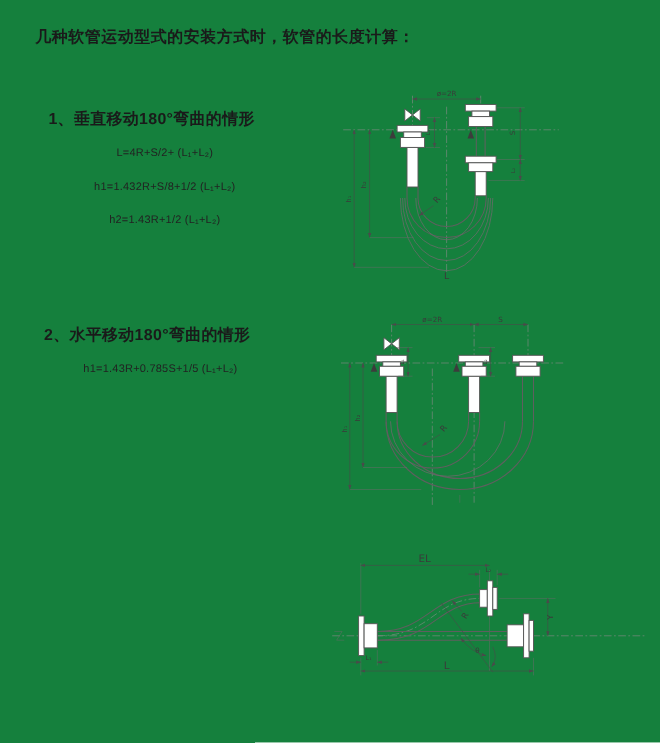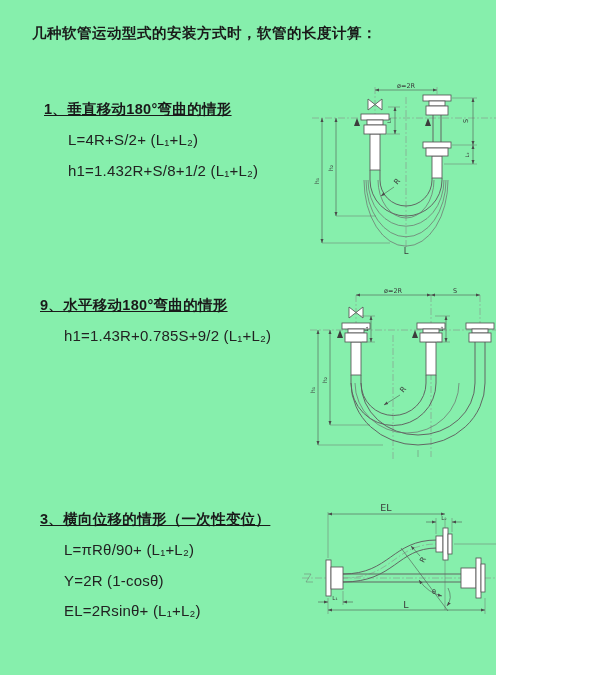--- a/index.html
+++ b/index.html
@@ -1,21 +1,21 @@
 <!DOCTYPE html>
 <html><head>
 <meta charset="utf-8">
 <style>
   html,body{margin:0;padding:0;background:#fff;}
-  #page{position:relative;width:496px;height:675px;background:#86efac;overflow:hidden;
+  #page{position:relative;width:600px;height:675px;background:#15803d;overflow:hidden;
         font-family:"Liberation Sans","DejaVu Sans",sans-serif;color:#1a1a1a;}
   .title{position:absolute;left:32px;top:24px;font-size:14.5px;font-weight:bold;letter-spacing:0.5px;}
   .sec{position:absolute;}
-  .sec .heading{font-size:14.5px;font-weight:bold;line-height:20px;margin-bottom:6px;letter-spacing:0.3px;text-decoration:underline;}
-  .sec .formula{margin-left:24px;font-size:15px;line-height:30.5px;color:#222;letter-spacing:0.2px;}
+  .sec .heading{font-size:14.5px;font-weight:bold;line-height:20px;margin-bottom:6px;letter-spacing:0.3px;}
+  .sec .formula{margin-left:24px;font-size:10px;line-height:30.5px;color:#222;letter-spacing:0.2px;text-align:center;}
   #sec1{left:44px;top:99px;}
   #sec2{left:40px;top:295px;}
   #sec3{left:40px;top:509px;}
   svg.diag{position:absolute;}
   #d1{left:310px;top:75px;}
   #d2{left:308px;top:283px;}
   #d3{left:298px;top:498px;}
   svg text{font-family:"DejaVu Sans","Liberation Sans",sans-serif;fill:#3a3a3a;}
   .cl{stroke:#8a8a8a;stroke-width:0.55;stroke-dasharray:7 2.2 1.6 2.2;fill:none;}
   .hose{stroke:#5f5f5f;stroke-width:0.95;fill:none;}
@@ -29,33 +29,28 @@
 <body>
 
 <div id="page">
 
   <div class="title">几种软管运动型式的安装方式时，软管的长度计算：</div>
 
   <div class="sec" id="sec1">
     <div class="heading">1、垂直移动180°弯曲的情形</div>
     <div class="formula">L=4R+S/2+ (L₁+L₂)</div>
     <div class="formula">h1=1.432R+S/8+1/2 (L₁+L₂)</div>
+    <div class="formula">h2=1.43R+1/2 (L₁+L₂)</div>
   </div>
 
   <div class="sec" id="sec2">
-    <div class="heading">9、水平移动180°弯曲的情形</div>
-    <div class="formula">h1=1.43R+0.785S+9/2 (L₁+L₂)</div>
+    <div class="heading">2、水平移动180°弯曲的情形</div>
+    <div class="formula">h1=1.43R+0.785S+1/5 (L₁+L₂)</div>
   </div>
 
-  <div class="sec" id="sec3">
-    <div class="heading">3、横向位移的情形（一次性变位）</div>
-    <div class="formula">L=πRθ/90+ (L₁+L₂)</div>
-    <div class="formula">Y=2R (1-cosθ)</div>
-    <div class="formula">EL=2Rsinθ+ (L₁+L₂)</div>
-  </div>
 
   <svg class="diag" id="d1" width="255" height="185" viewBox="0 0 255 185">
     <defs>
       <marker id="ar1" viewBox="0 0 8 8" refX="7.6" refY="4" markerWidth="8" markerHeight="8" orient="auto-start-reverse">
         <path d="M0,1.2 L7.8,4 L0,6.8 Z" fill="#4a4a4a"></path>
       </marker>
       <pattern id="ht1" width="3.6" height="3.6" patternUnits="userSpaceOnUse">
         <path d="M0,0 L3.6,3.6 M3.6,0 L0,3.6" stroke="#8f8f8f" stroke-width="0.55"></path>
       </pattern>
     </defs>

